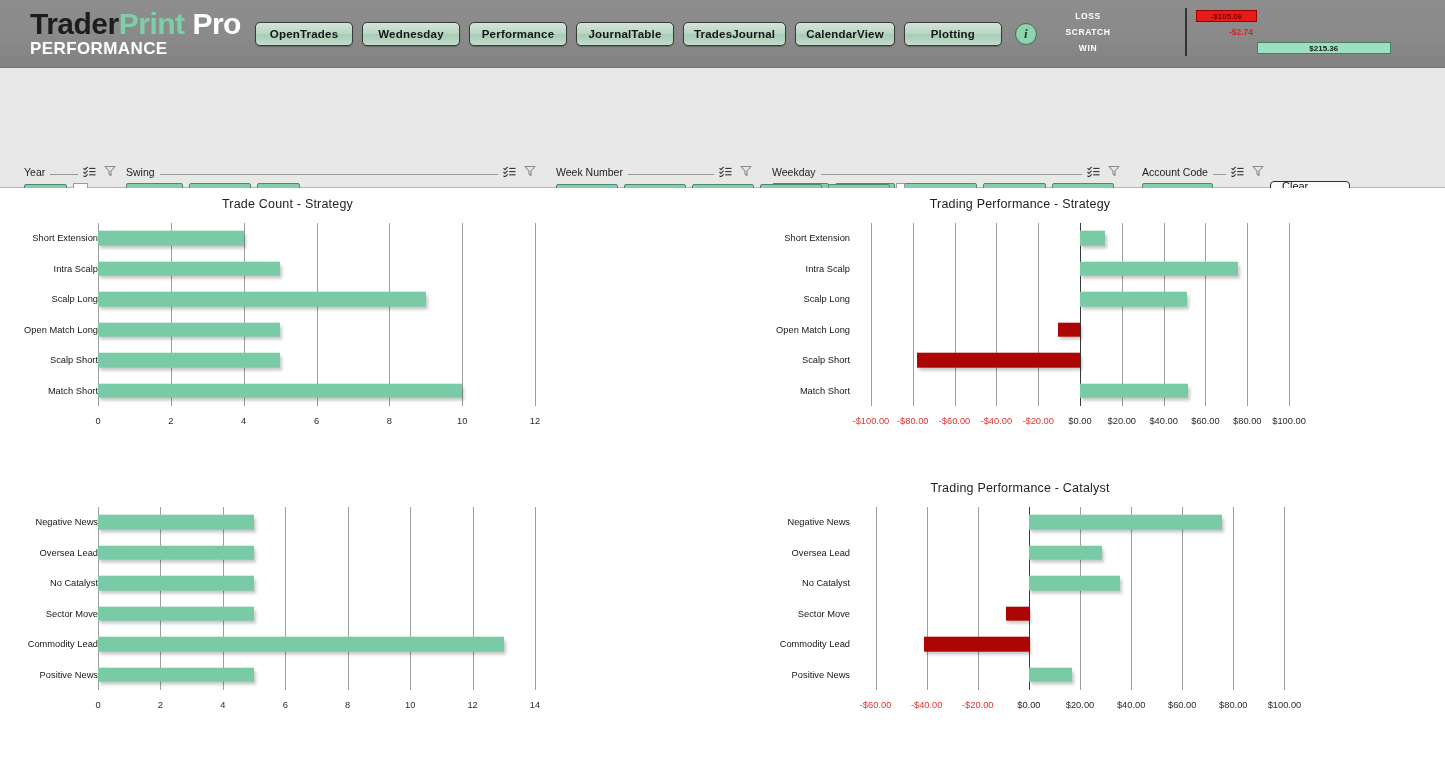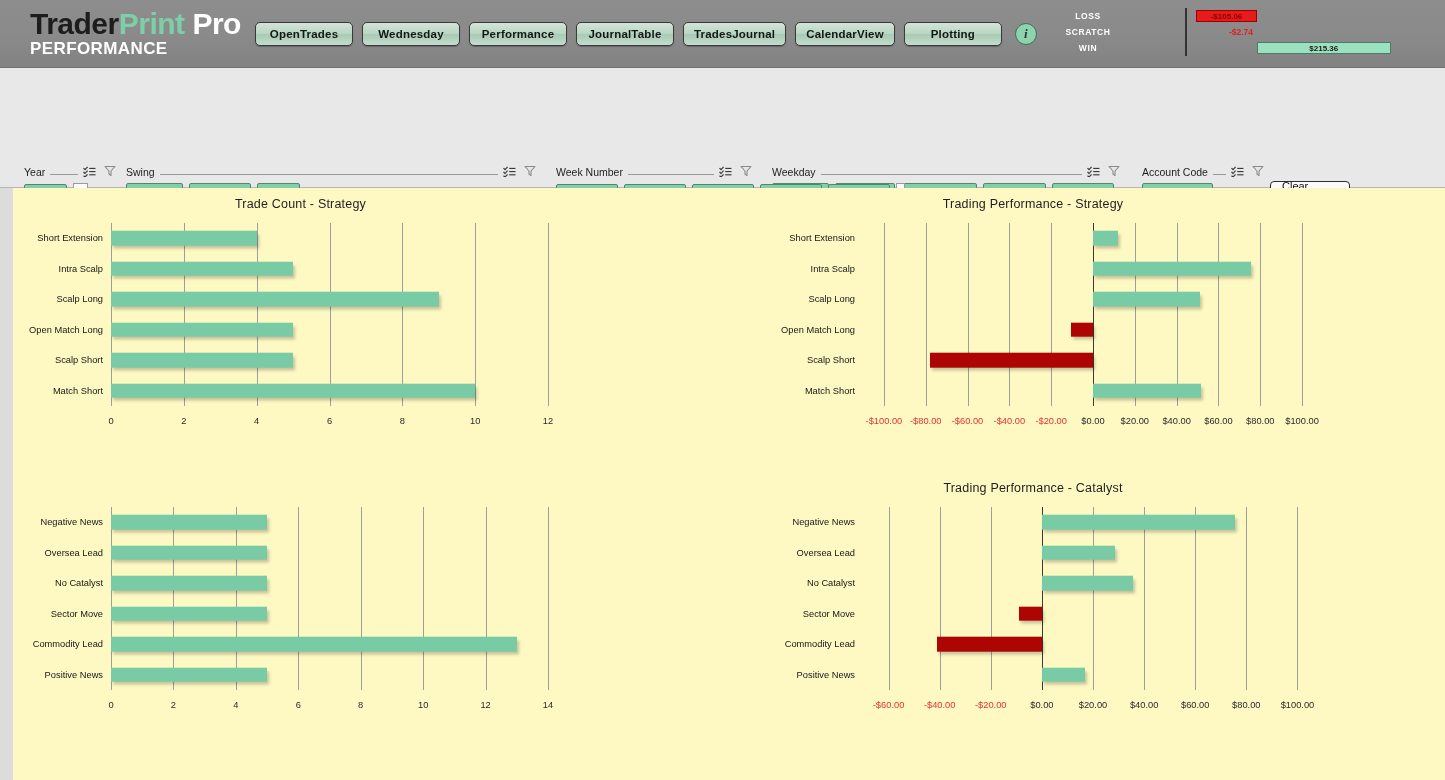--- a/index.html
+++ b/index.html
@@ -94,31 +94,31 @@
   }
   .spin span { font-size:7px; line-height:7px; color:#222; }
   .abtn {
     height:21px; padding:0 11px;
     background:#fbfbfb; border:1px solid #2d2d2d; border-radius:4px;
     font-size:11px; color:#101010; display:flex; align-items:center; justify-content:center;
     cursor:pointer;
   }
 
   
-  .charts { position:relative; height:592px; background:#fef9c3;margin-left:13px; }
+  .charts { position:relative; height:592px; background:#ffffff; }
   .chart { position:absolute; }
   .chart-title {
     text-align:center; font-size:12.5px; color:#1e1e1e;
     font-family:"Liberation Sans", sans-serif; letter-spacing:0.2px;
   }
   .plot { position:relative; }
   .gridline { position:absolute; top:0; bottom:0; width:1px; background:#9e9e9e; }
   .gridline.zero { background:#3a3a3a; width:1.3px; }
   .cat-label {
-    position:absolute; right:100%; padding-right:8px;
+    position:absolute; right:100%; padding-right:0;
     font-size:9.3px; color:#161616; white-space:nowrap;
     transform:translateY(-50%);
   }
   .bar {
     position:absolute; transform:translateY(-50%);
     box-shadow:2px 3px 3px rgba(0,0,0,0.22);
   }
   .bar.pos { background:#79cba6; }
   .bar.neg { background:#ad0404; }
   .tick {

